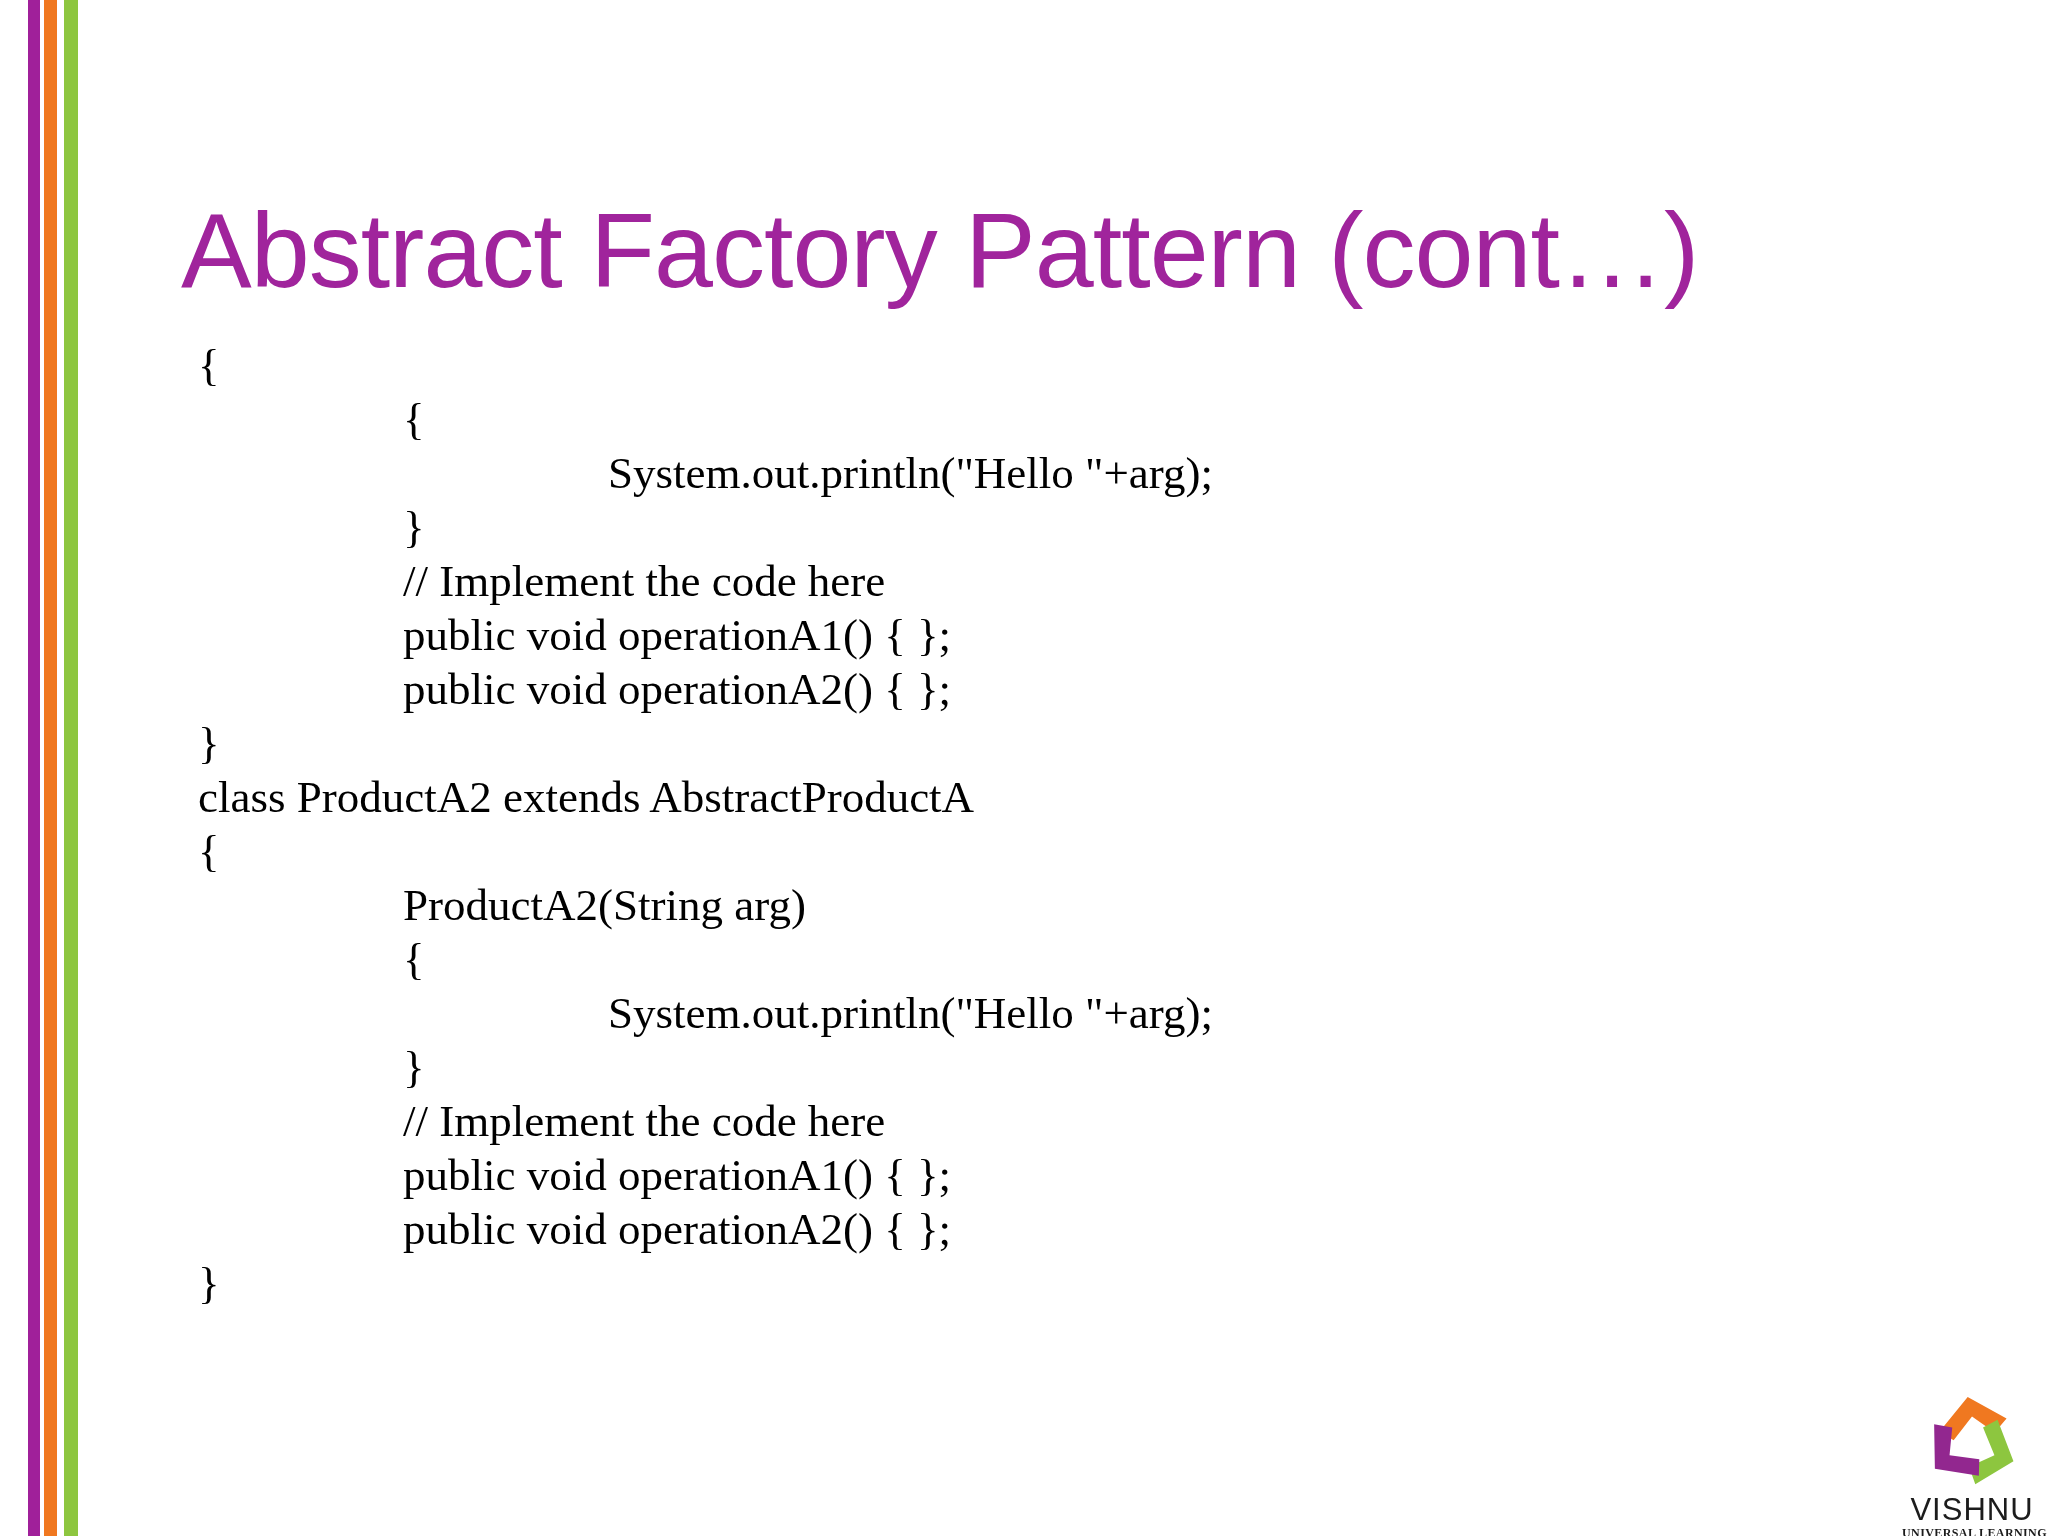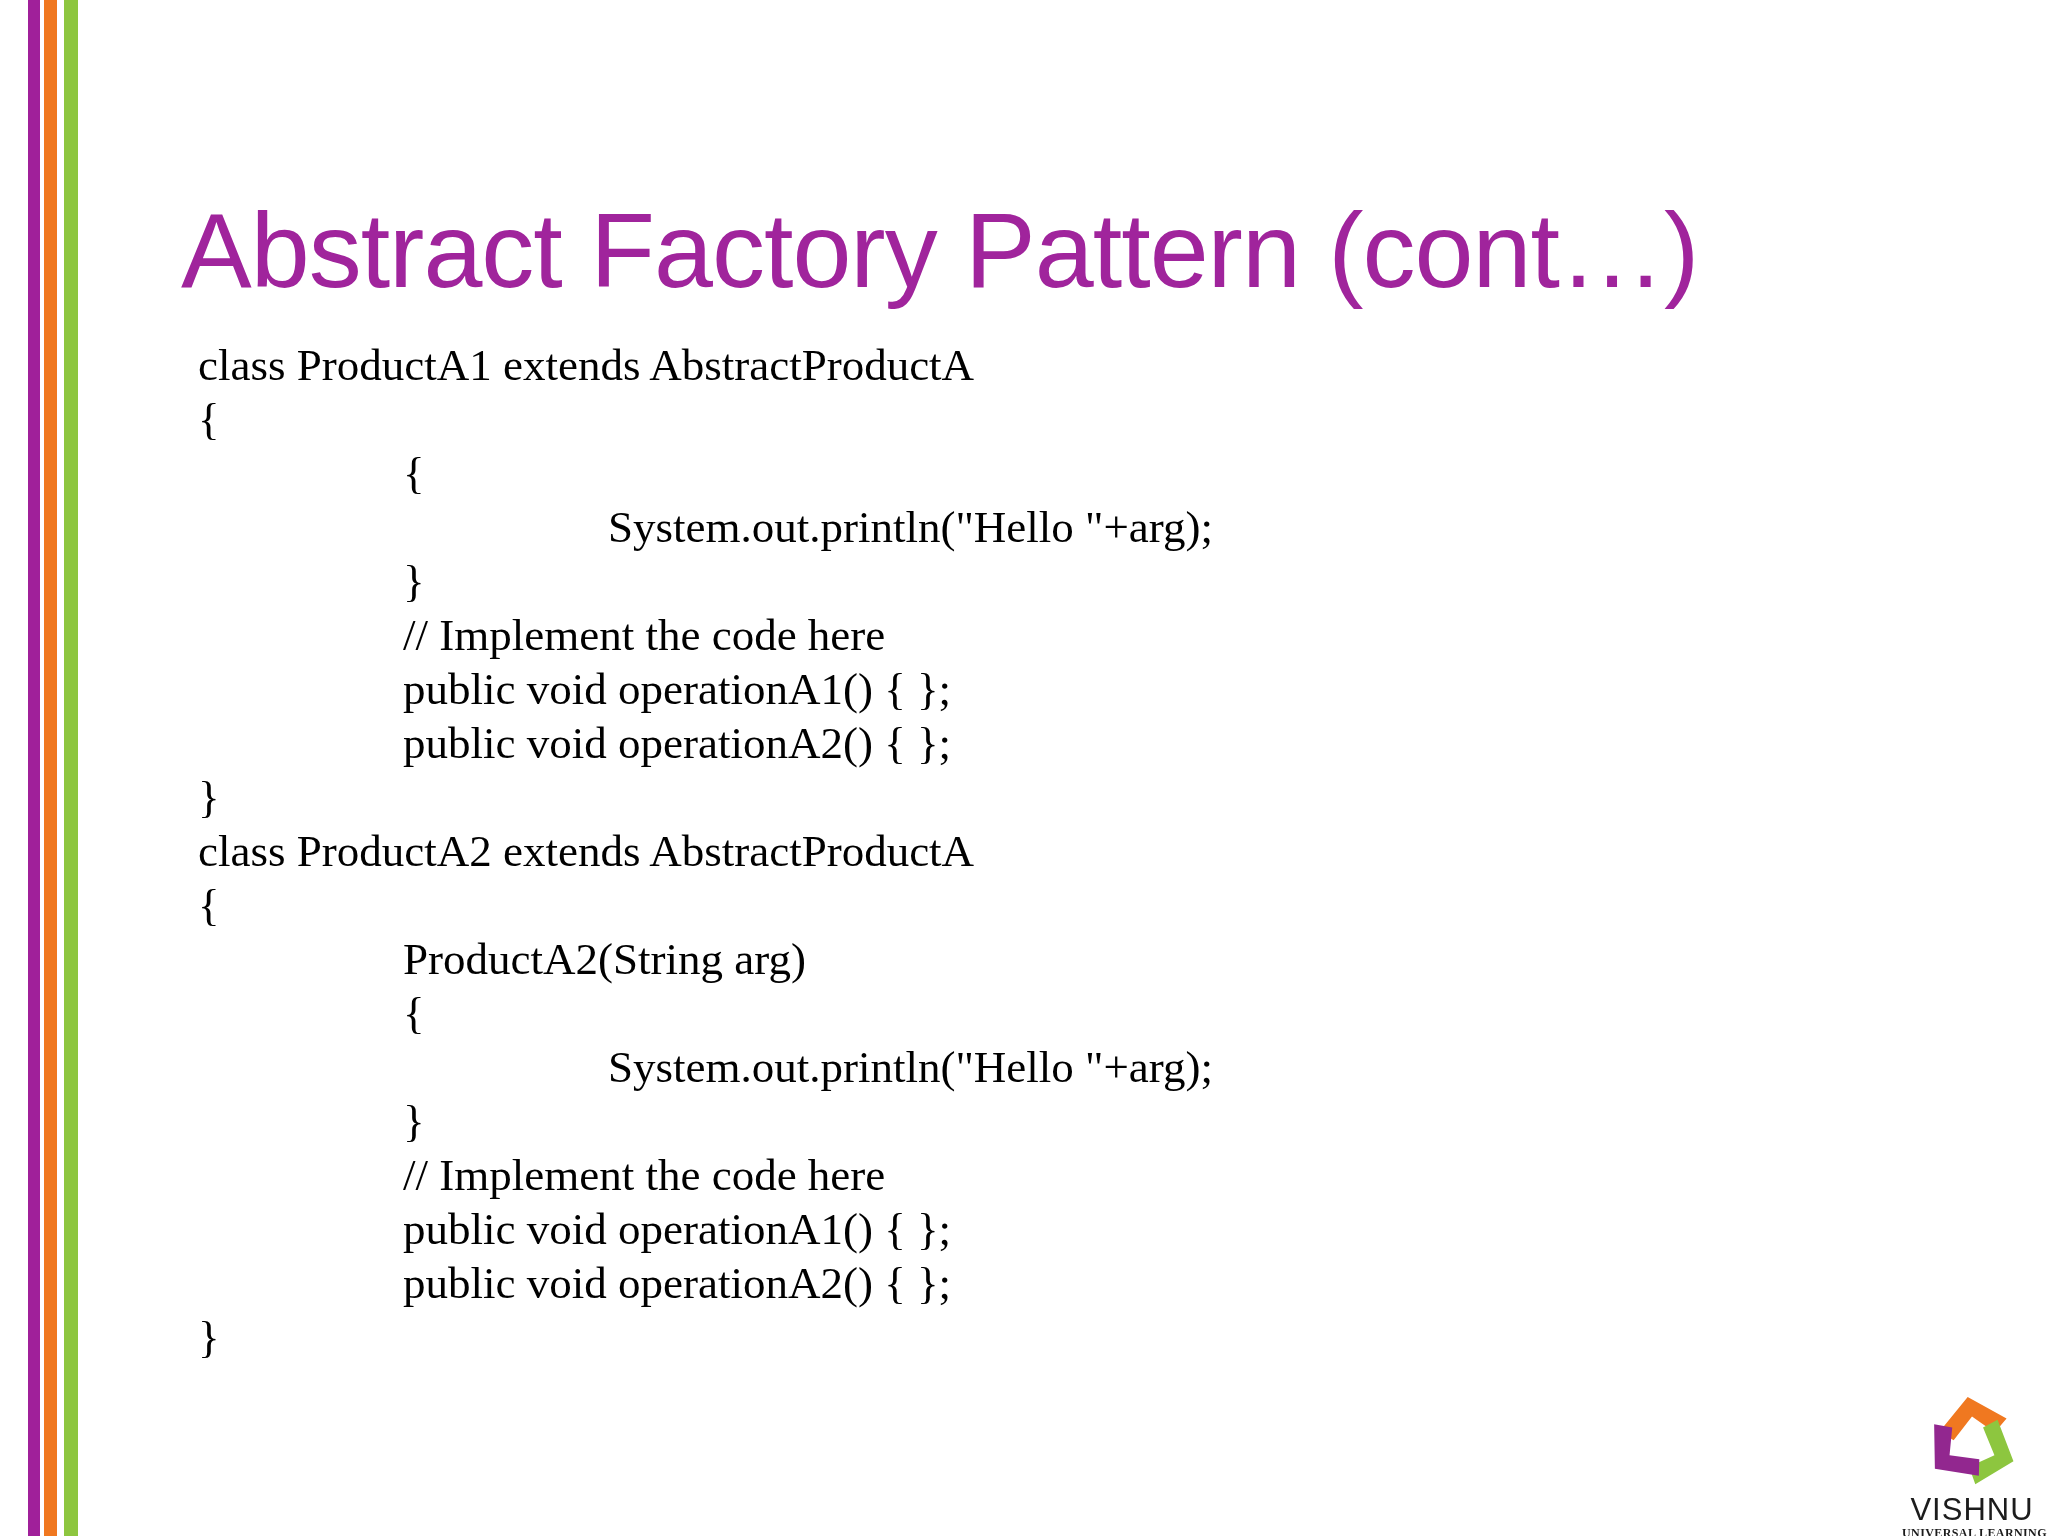--- a/index.html
+++ b/index.html
@@ -96,21 +96,20 @@
 
 <div class="slide">
 
   <div class="stripe stripe-1" style="background: rgb(160, 32, 154);"></div>
   <div class="stripe stripe-2" style="background: rgb(240, 120, 32);"></div>
   <div class="stripe stripe-3" style="background: rgb(141, 198, 63);"></div>
 
   <h1 class="slide-title" style="color: rgb(160, 36, 156);">Abstract Factory Pattern (cont…)</h1>
 
   <div class="code-block" id="code-block">
-      <div class="code-line" style="padding-left: 0px;">class ProductA1 extends AbstractProductA</div>
       <div class="code-line" style="padding-left: 0px;">{</div>
       <div class="code-line" style="padding-left: 205px;">{</div>
       <div class="code-line" style="padding-left: 410px;">System.out.println("Hello "+arg);</div>
       <div class="code-line" style="padding-left: 205px;">}</div>
       <div class="code-line" style="padding-left: 205px;">// Implement the code here</div>
       <div class="code-line" style="padding-left: 205px;">public void operationA1() { };</div>
       <div class="code-line" style="padding-left: 205px;">public void operationA2() { };</div>
       <div class="code-line" style="padding-left: 0px;">}</div>
       <div class="code-line" style="padding-left: 0px;">class ProductA2 extends AbstractProductA</div>
       <div class="code-line" style="padding-left: 0px;">{</div>

